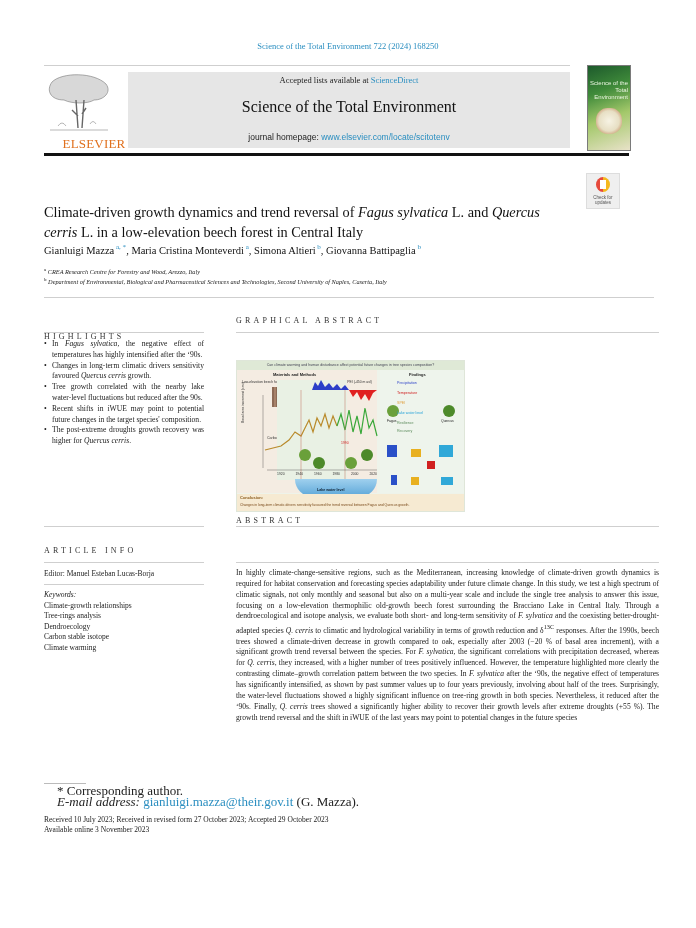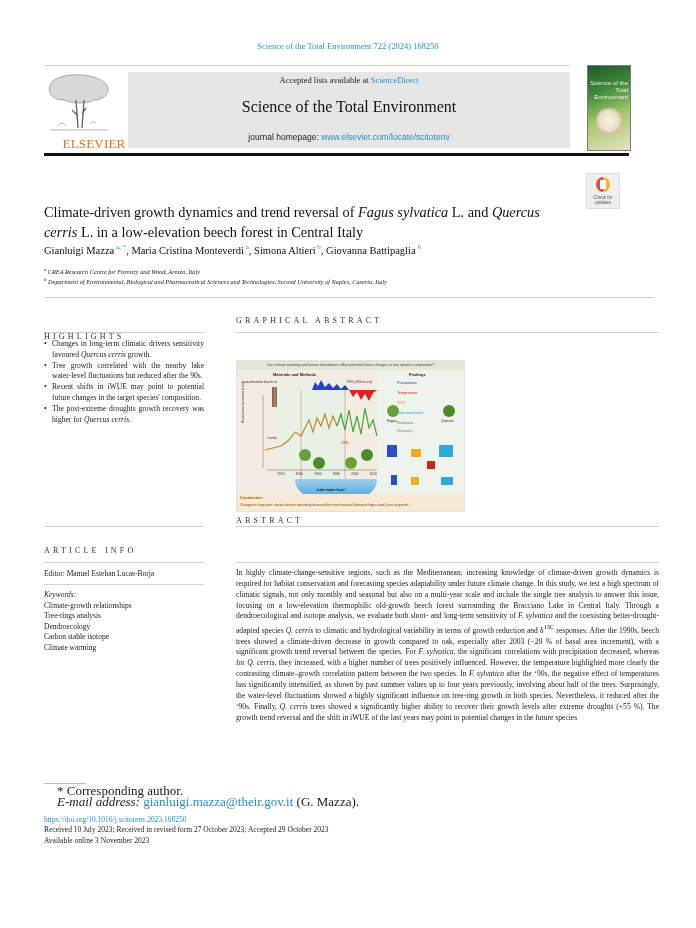--- a/index.html
+++ b/index.html
@@ -102,20 +102,21 @@
 <div class="abs authors" id="authors"><span>Gianluigi Mazza</span><sup> a, *</sup>, <span>Maria Cristina Monteverdi</span><sup> a</sup>, <span>Simona Altieri</span><sup> b</sup>, <span>Giovanna Battipaglia</span><sup> b</sup></div>
 
 <div class="abs affil" style="top:267px;"><sup>a</sup> <span>CREA Research Centre for Forestry and Wood, Arezzo, Italy</span></div>
 <div class="abs affil" style="top:277px;"><sup>b</sup> <span>Department of Environmental, Biological and Pharmaceutical Sciences and Technologies, Second University of Naples, Caserta, Italy</span></div>
 
 <div class="abs hline" style="top:297px; left:44px; width:610px;"></div>
 
 <div class="abs sechead" style="top:332px; left:44px;">HIGHLIGHTS</div>
 <div class="abs hline" style="top:332px; left:44px; width:160px;"></div>
 <ul class="abs hl-list" id="hl-list">
+    <li>In <i>Fagus sylvatica</i>, the negative effect of temperatures has highly intensified after the ‘90s.</li>
     <li>Changes in long-term climatic drivers sensitivity favoured <i>Quercus cerris</i> growth.</li>
     <li>Tree growth correlated with the nearby lake water-level fluctuations but reduced after the 90s.</li>
     <li>Recent shifts in iWUE may point to potential future changes in the target species' composition.</li>
     <li>The post-extreme droughts growth recovery was higher for <i>Quercus cerris</i>.</li>
   </ul>
 
 <div class="abs sechead" style="top:316px; left:236px;">GRAPHICAL ABSTRACT</div>
 <div class="abs hline" style="top:332px; left:236px; width:423px;"></div>
 
 <div class="abs ga">
@@ -205,16 +206,15 @@
 <div class="abs hline" style="top:562px; left:236px; width:423px;"></div>
 <div class="abs abstract" id="abstract-text">In highly climate-change-sensitive regions, such as the Mediterranean, increasing knowledge of climate-driven growth dynamics is required for habitat conservation and forecasting species adaptability under future climate change. In this study, we test a high spectrum of climatic signals, not only monthly and seasonal but also on a multi-year scale and include the single tree analysis to answer this issue, focusing on a low-elevation thermophilic old-growth beech forest surrounding the Bracciano Lake in Central Italy. Through a dendroecological and isotope analysis, we evaluate both short- and long-term sensitivity of <i>F. sylvatica</i> and the coexisting better-drought-adapted species <i>Q. cerris</i> to climatic and hydrological variability in terms of growth reduction and δ<sup>13C</sup> responses. After the 1990s, beech trees showed a climate-driven decrease in growth compared to oak, especially after 2003 (−20 % of basal area increment), with a significant growth trend reversal between the species. For <i>F. sylvatica</i>, the significant correlations with precipitation decreased, whereas for <i>Q. cerris</i>, they increased, with a higher number of trees positively influenced. However, the temperature highlighted more clearly the contrasting climate–growth correlation pattern between the two species. In <i>F. sylvatica</i> after the ‘90s, the negative effect of temperatures has significantly intensified, as shown by past summer values up to four years previously, involving about half of the trees. Surprisingly, the water-level fluctuations showed a highly significant influence on tree-ring growth in both species. Nevertheless, it reduced after the ‘90s. Finally, <i>Q. cerris</i> trees showed a significantly higher ability to recover their growth levels after extreme droughts (+55 %). The growth trend reversal and the shift in iWUE of the last years may point to potential changes in the future species</div>
 
 <div class="abs footnote-line"></div>
 <div class="abs footnote">
   <div>* Corresponding author.</div>
   <div><i>E-mail address: </i><span class="link">gianluigi.mazza@their.gov.it</span><span> (G. Mazza).</span></div>
 </div>
 
 <div class="abs meta">
-  <div class="link">https://doi.org/10.1016/j.scitotenv.2023.168250</div>
   <div>Received 10 July 2023; Received in revised form 27 October 2023; Accepted 29 October 2023</div>
   <div>Available online 3 November 2023</div>
 </div>
 
 </body></html>

